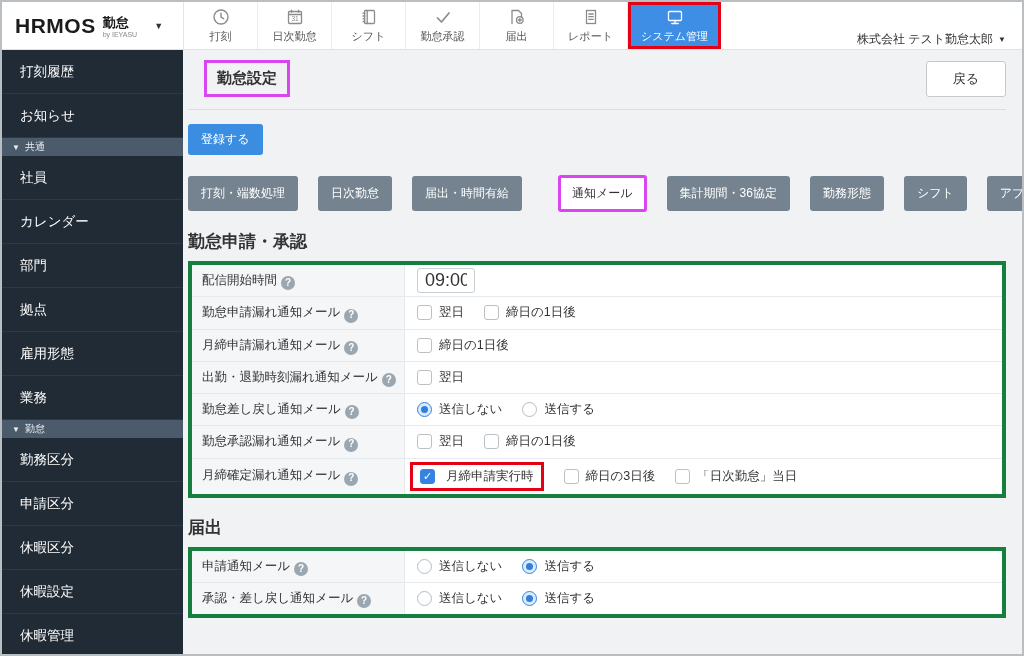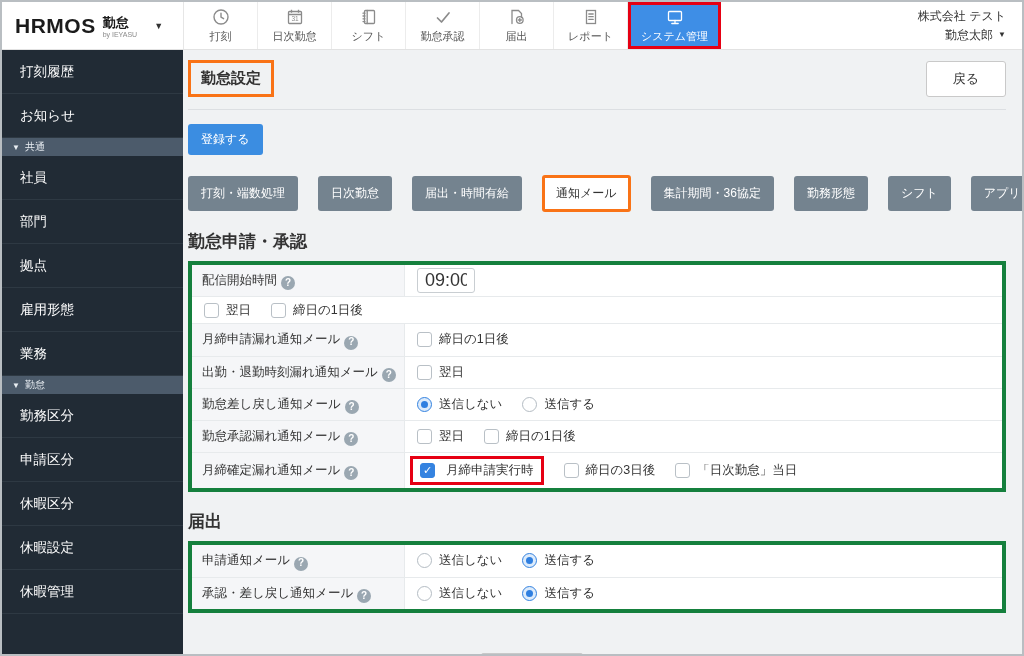--- a/index.html
+++ b/index.html
@@ -14,35 +14,35 @@
   .logo-product { font-size:13px; font-weight:bold; color:#1b1b1b; }
   .logo-byline { font-size:7px; color:#8a8a8a; margin-top:2px; }
   .logo-caret { font-size:9px; color:#333; margin-left:10px; }
   .main-nav { display:flex; align-items:stretch; }
   .nav-item { min-width:74px; padding:5px 10px 4px; display:flex; flex-direction:column; align-items:center; justify-content:center; gap:3px; border-right:1px solid #ececec; color:#8b8b8b; cursor:pointer; }
   .nav-item .nav-label { font-size:11px; color:#555; white-space:nowrap; }
   .nav-item.active { background:#3e8ee6; color:#fff; }
   .nav-item.active .nav-label { color:#fff; }
   .nav-item.annotated { border:3px solid #e60013; }
   .nav-icon { width:18px; height:18px; display:block; }
-  .user-area { margin-left:auto; padding-right:16px; display:flex; flex-direction:column; justify-content:center; align-items:flex-end; font-size:12px; color:#333; line-height:1.55; }
+  .user-area { margin-left:auto; padding-right:16px; display:flex; justify-content:center; align-items:flex-end; font-size:12px; color:#333; line-height:1.55; }
   .user-name-row { display:flex; align-items:center; gap:5px; cursor:pointer; }
   .user-caret { font-size:8px; }
 
   
   .layout { flex:1; display:flex; min-height:0; }
   .sidebar { width:181px; background:#212b35; flex-shrink:0; overflow:hidden; }
   .side-item { height:44px; display:flex; align-items:center; padding-left:18px; color:#fdfdfd; font-size:13.5px; border-bottom:1px solid #2e3943; cursor:pointer; }
   .side-item.side-section { height:18px; background:#4c5b6b; font-size:10px; color:#e9eef3; padding-left:10px; gap:5px; border-bottom:none; }
   .side-caret { font-size:8px; }
 
   
   .content { flex:1; background:#f0f2f3; padding:0 16px 0 5px; overflow:hidden; }
   .title-row { display:flex; align-items:center; justify-content:space-between; padding:10px 0 12px; border-bottom:1px solid #dcdfe2; }
-  .red-annotation { border:3px solid #f97316; }
+  .red-annotation { border:3px solid #d946ef;margin-left:16px; }
   .page-title { font-size:15px; font-weight:bold; color:#333; padding:6px 10px; display:inline-block; }
   .btn-back-top { background:#fff; border:1px solid #c9c9c9; border-radius:3px; padding:8px 26px; font-size:13px; color:#333; cursor:pointer; }
   .toolbar { margin:14px 0 20px; }
   .btn-register-small { background:#3b8de1; color:#fff; border:none; border-radius:3px; padding:7px 13px; font-size:12px; cursor:pointer; }
 
   .tabs { display:flex; gap:20px; align-items:center; }
   .tab { background:#74838f; color:#fff; font-size:12px; padding:9px 13px; border-radius:3px; white-space:nowrap; cursor:pointer; }
   .tab.active { background:#fff; color:#333; }
   .tab.red-annotation { padding:7px 11px; }
 
@@ -170,20 +170,24 @@
         <div class="side-item side-section">
           <span class="side-caret">▼</span>
           <span>共通</span>
         </div>
 
         <div class="side-item">
 
           <span>社員</span>
         </div>
 
+        <div class="side-item">
+
+          <span>カレンダー</span>
+        </div>
 
         <div class="side-item">
 
           <span>部門</span>
         </div>
 
         <div class="side-item">
 
           <span>拠点</span>
         </div>
@@ -290,20 +294,25 @@
       <span class="inner">
         <span class="label-text">配信開始時間</span><span class="help-icon"></span>
       </span>
     </div>
     <div class="cell-value">
                   <input class="time-input" value="09:00" style="">
                 </div>
   </div>
 
   <div class="srow">
+    <div class="cell-label">
+      <span class="inner">
+        <span class="label-text">勤怠申請漏れ通知メール</span><span class="help-icon"></span>
+      </span>
+    </div>
     <div class="cell-value">
   <label class="option">
     <span class="ctrl checkbox"></span>
     <span class="option-label">翌日</span>
   </label>
 
   <label class="option">
     <span class="ctrl checkbox"></span>
     <span class="option-label">締日の1日後</span>
   </label>

